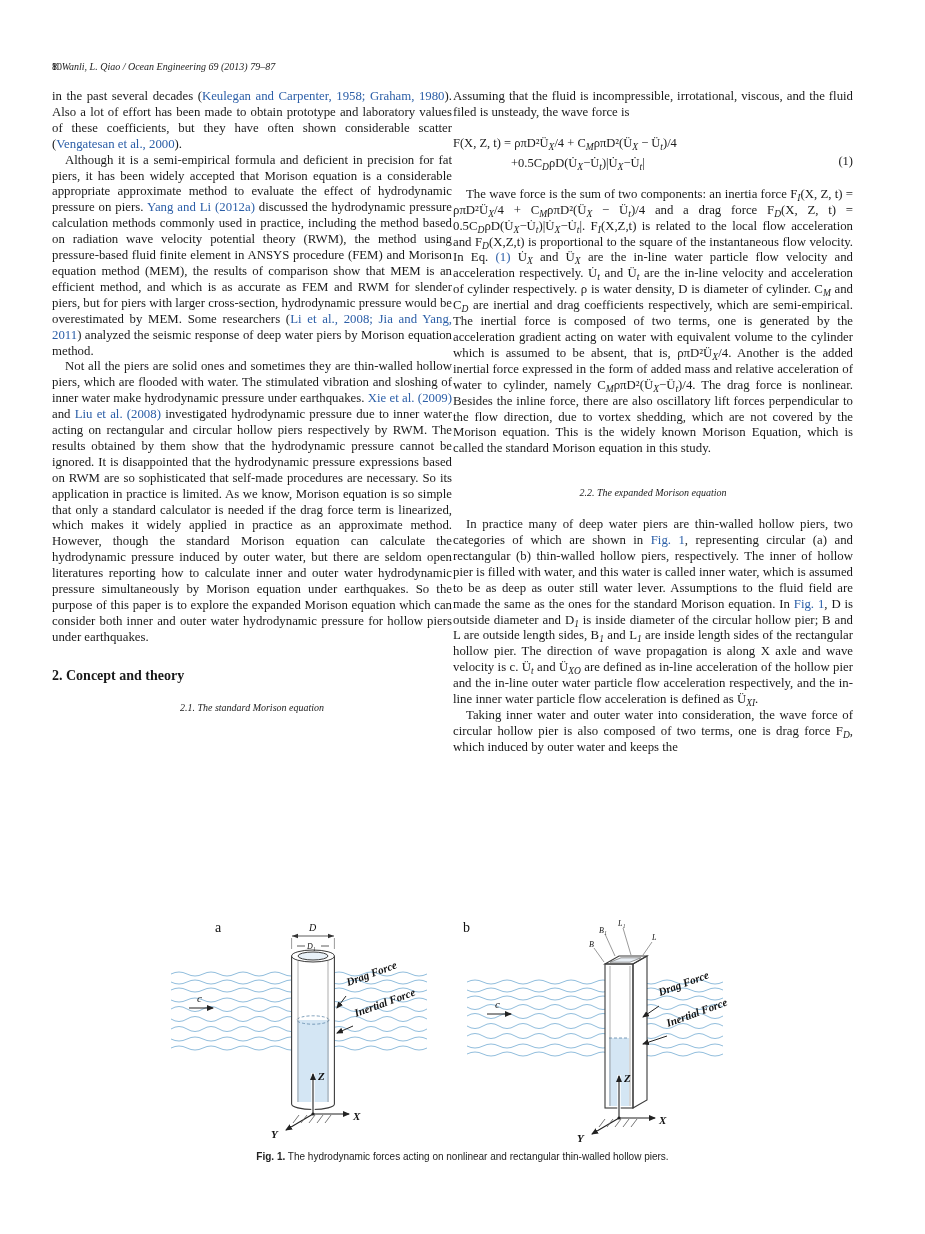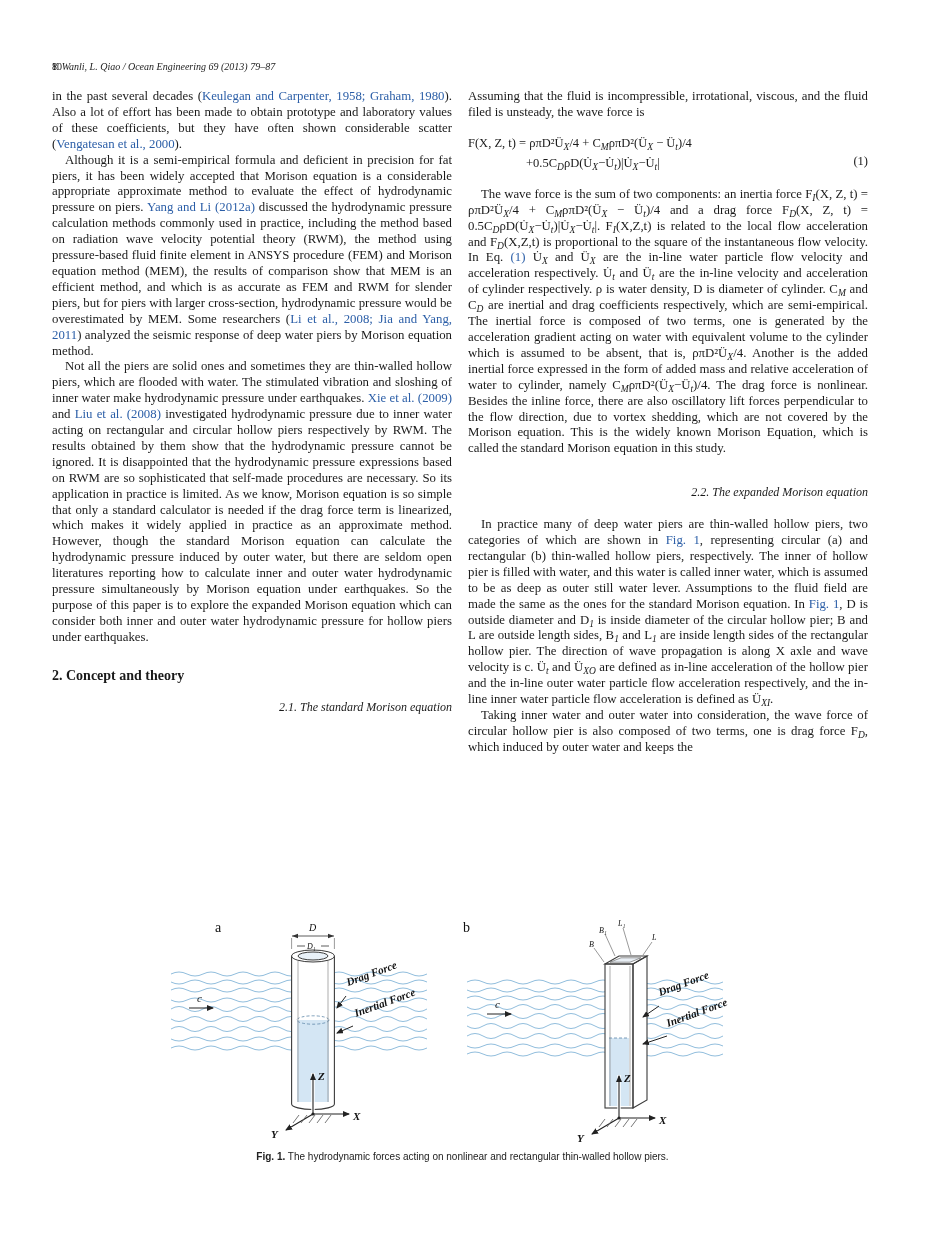--- a/index.html
+++ b/index.html
@@ -3,28 +3,28 @@
 <meta charset="utf-8">
 <style>
   html,body{margin:0;padding:0}
   body{width:925px;height:1234px;background:#fff;font-family:"Liberation Serif",serif;color:#1a1a1a}
   .page{position:relative;width:925px;height:1234px;overflow:hidden;background:#fff}
   .header{position:absolute;top:61px;left:52px;width:821px;font-size:10px}
   .page-num{position:absolute;left:0;top:0;font-style:normal}
   .running-head{text-align:left;font-style:italic;color:#222}
   .col{position:absolute;top:89px;width:400px;font-size:12.8px;line-height:15.9px;text-align:justify;hyphens:auto}
   .col-left{left:52px}
-  .col-right{left:468px}
+  .col-right{left:453px}
   p{margin:0}
   .indent{text-indent:13px}
   .lnk{color:var(--link,#2b5ea7)}
   .i{}
   .sub{font-style:italic;font-size:9.5px;vertical-align:-2.5px;line-height:0}
   h2.sec{font-size:14px;font-weight:bold;margin:22px 0 16px;text-align:left}
-  h3.subsec{font-size:12px;font-weight:normal;font-style:italic;margin:0 0 16px;text-align:right}
+  h3.subsec{font-size:10px;font-weight:normal;font-style:italic;margin:0 0 16px;text-align:center}
   h3.subsec2{margin:28px 0 16px}
   .equation{position:relative;margin:12px 0 14px;font-size:12.5px;line-height:20px;text-align:left}
   .eq-line2{padding-left:58px}
   .eq-num{position:absolute;right:0;bottom:2px;font-style:normal}
   .figure-wrap{position:absolute;top:916px;left:0;width:925px;display:flex;justify-content:center;align-items:flex-start}
   .fig-caption{position:absolute;top:1151px;left:0;width:925px;text-align:center;font-family:"Liberation Sans",sans-serif;font-size:10px;color:#222}
   svg text{font-family:"Liberation Serif",serif;fill:#111}
   .wave{stroke:var(--wave,#85b5d8);fill:none;stroke-width:0.9}
   .water{fill:var(--water,#d4e6f4)}
   .pier-line{stroke:#3a3a3a;stroke-width:1.1;fill:none}

